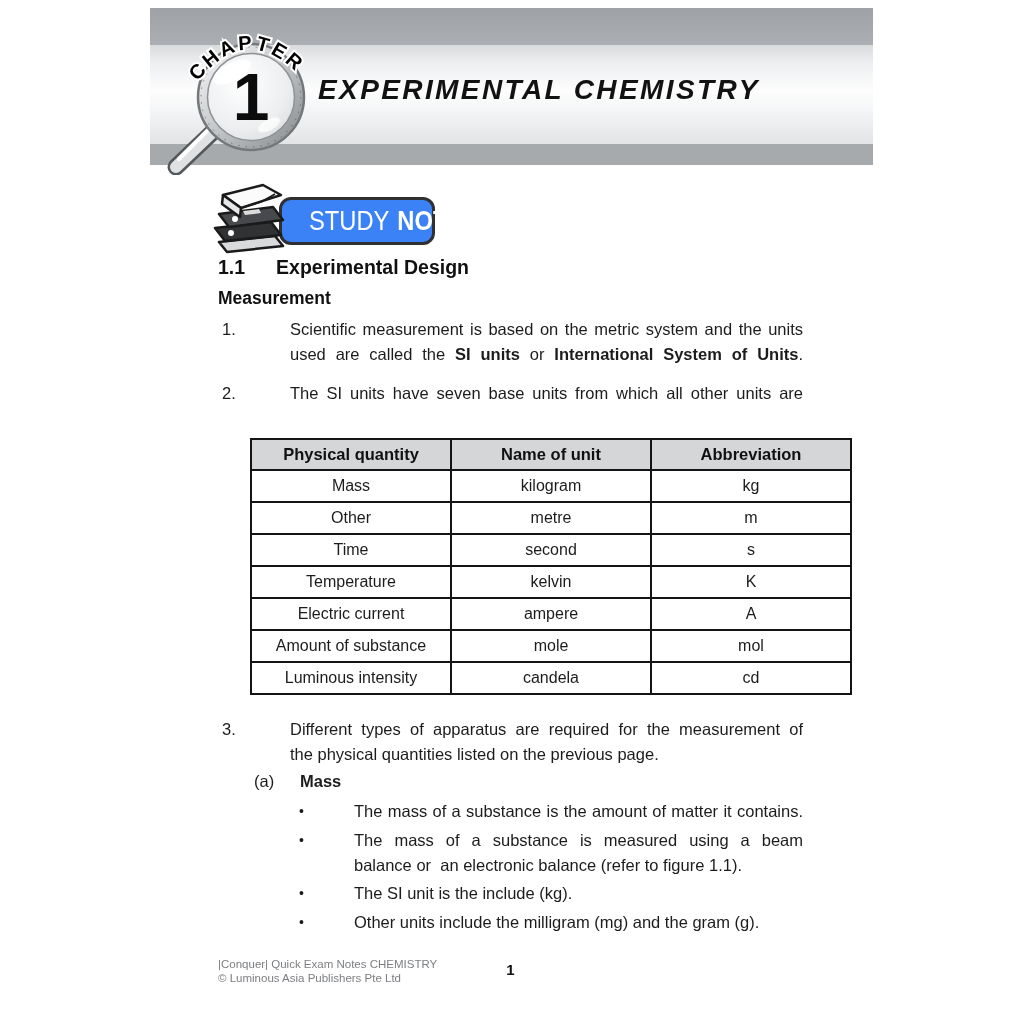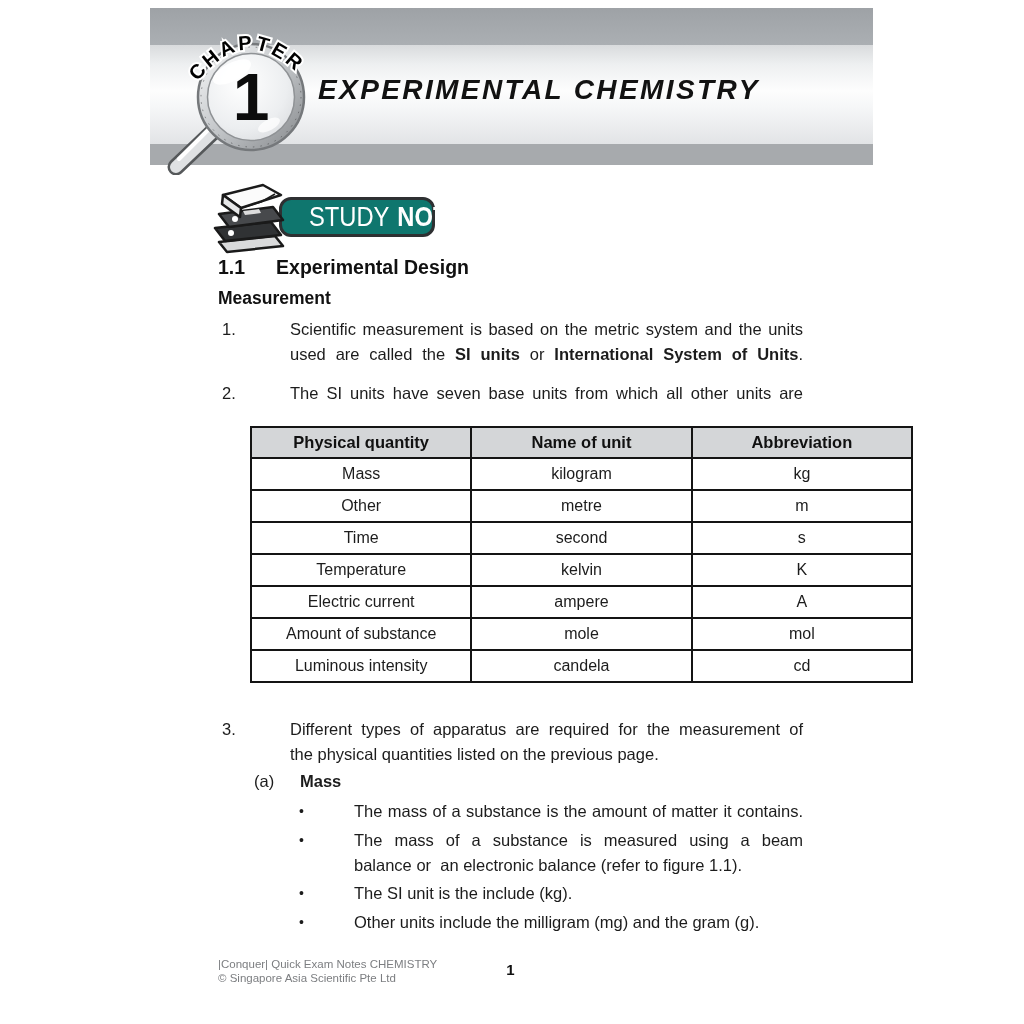--- a/index.html
+++ b/index.html
@@ -14,22 +14,22 @@
   .band-mid{height:99px;background:linear-gradient(180deg,#d9dbdd 0%,#eef0f1 20%,#fdfdfd 46%,#f6f7f8 62%,#e2e4e6 100%);}
   .band-bottom{height:21px;background:#a7aaad;}
   .chapter-title{
     position:absolute;left:318px;top:74px;
     font-size:28px;font-weight:bold;font-style:italic;letter-spacing:2.4px;
     color:#121212;white-space:nowrap;
   }
   .glass-svg{position:absolute;left:150px;top:10px;}
   
   .badge-pill{
-    position:absolute;left:279px;top:197px;width:156px;height:40px;
-    background:#0f766e;border:3px solid #2e3032;border-radius:12px;
+    position:absolute;left:279px;top:197px;width:156px;height:48px;
+    background:#3b82f6;border:3px solid #2e3032;border-radius:12px;
     box-sizing:border-box;display:flex;align-items:center;z-index:1;
   }
   .badge-text{display:flex;gap:9px;transform:scaleX(.88) scaleY(1.02);transform-origin:24px center;
     margin-left:24px;color:#ffffff;font-size:27px;line-height:27px;white-space:nowrap;}
   .badge-text .study{font-weight:400;}
   .badge-text .notes{font-weight:bold;}
   .books-svg{position:absolute;left:211px;top:182px;z-index:2;}
   
   .section-heading{position:absolute;left:218px;top:256px;font-size:19.5px;font-weight:bold;color:#111;}
   .section-heading .num{margin-right:31px;}
@@ -38,21 +38,21 @@
   .item{position:absolute;left:254px;width:549px;font-size:16.5px;line-height:25px;}
   .item .inum{position:absolute;left:-32px;top:0;}
   .line{min-height:25px;margin-left:36px;}
   .just{text-align:justify;text-align-last:justify;}
   .pre{white-space:pre-wrap;}
   .b{font-weight:bold;}
   #item1{top:317px;}
   #item2{top:381px;}
   #item3{top:717px;}
   
-  .si-table{position:absolute;left:250px;top:426px;width:663px;border-collapse:collapse;table-layout:fixed;}
+  .si-table{position:absolute;left:250px;top:438px;width:602px;border-collapse:collapse;table-layout:fixed;}
   .si-table th,.si-table td{border:2px solid #141414;text-align:center;vertical-align:middle;padding:0;}
   .si-table th{height:29px;background:#d4d6d8;font-size:16.5px;font-weight:bold;color:#111;}
   .si-table td{height:30px;font-size:16px;color:#1c1c1c;}
   
   .sub-a{position:absolute;left:254px;top:772px;font-size:16.5px;}
   .sub-a .a-label{display:inline-block;width:46px;}
   .bullet{position:absolute;left:318px;width:485px;font-size:16.5px;line-height:25px;}
   .bullet .dot{position:absolute;left:-19px;top:0px;font-size:14px;}
   #bullet1{top:799px;}
   #bullet2{top:828px;}
@@ -219,15 +219,15 @@
   <div class="line">The SI unit is the include (kg).</div>
 </div>
 
 <div class="bullet" id="bullet4">
   <span class="dot">•</span>
   <div class="line">Other units include the milligram (mg) and the gram (g).</div>
 </div>
 
 <div class="footer-imprint">
   <div>|Conquer| Quick Exam Notes CHEMISTRY</div>
-  <div>© Singapore Asia Scientific Pte Ltd</div>
+  <div>© Luminous Asia Publishers Pte Ltd</div>
 </div>
 <div class="page-number">1</div>
 
 </body></html>

